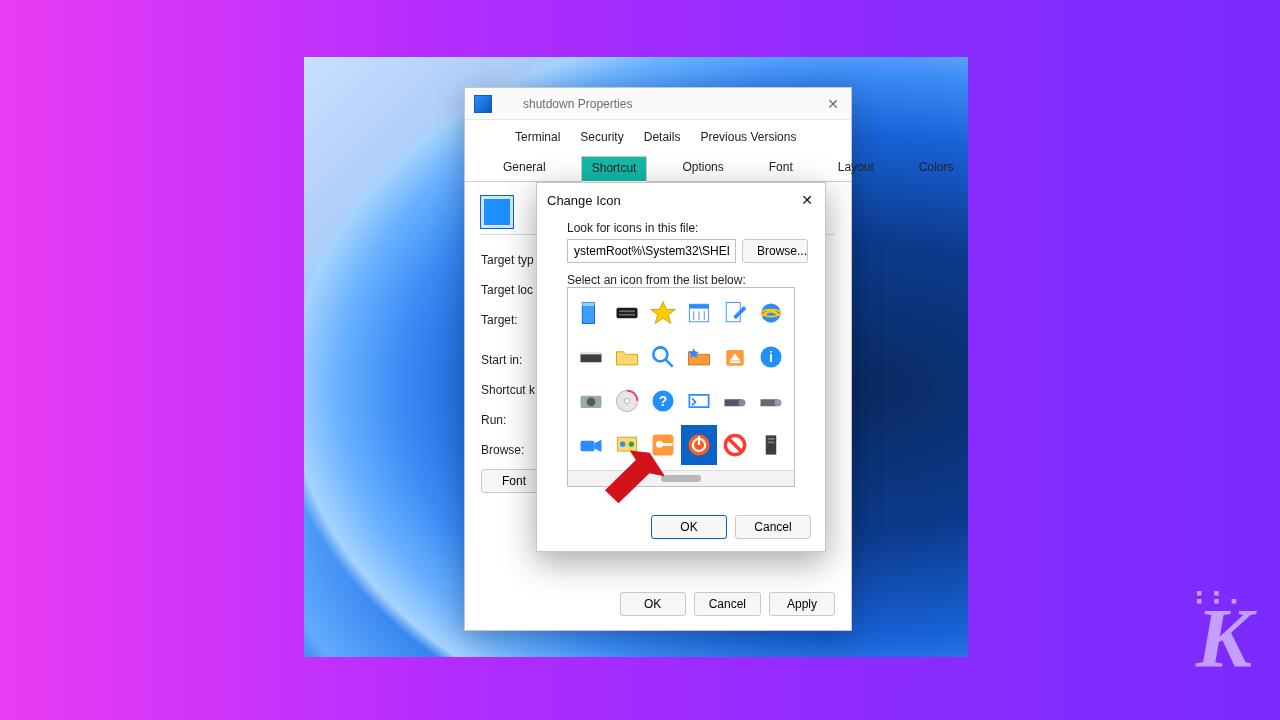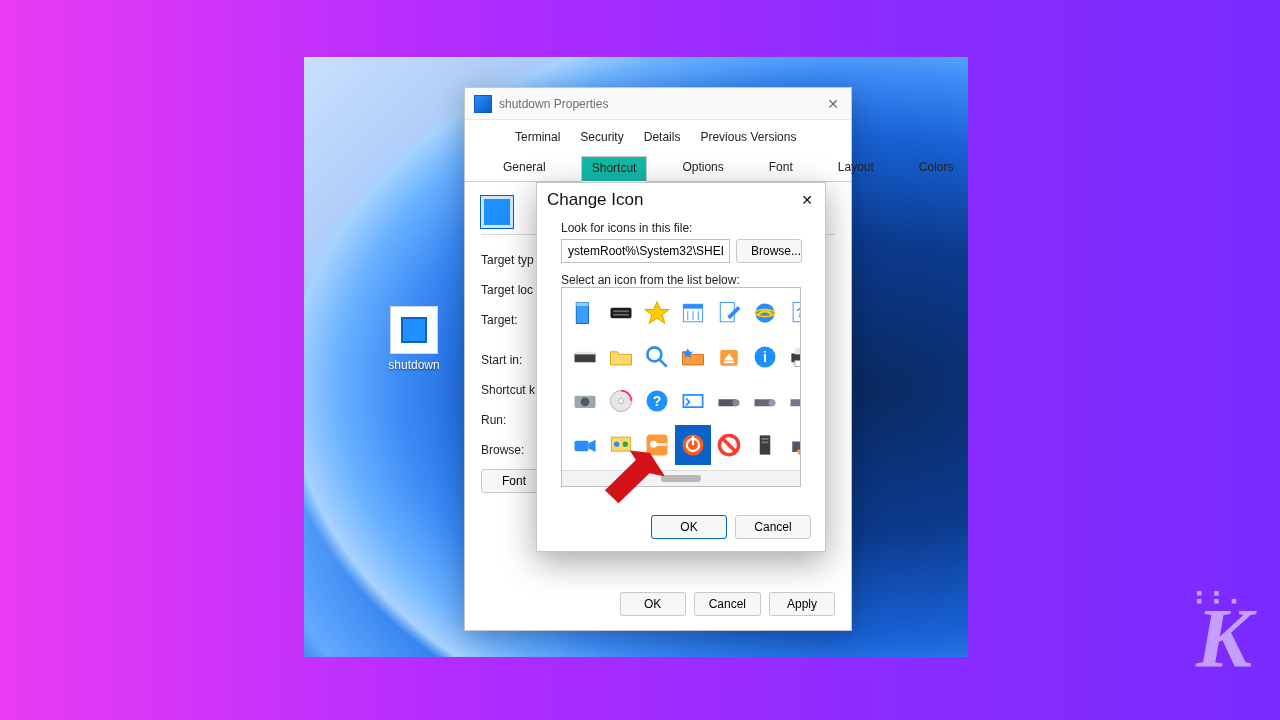--- a/index.html
+++ b/index.html
@@ -43,21 +43,21 @@
 
   
   .propwin {
     position: absolute; left: 160px; top: 30px;
     width: 388px; height: 544px;
     background: #fff; border: 1px solid #c6c6c6;
     box-shadow: 0 6px 28px rgba(0,0,0,.25);
   }
   .titlebar {
     height: 32px; display: flex; align-items: center;
-    padding: 0 10px; background: #fafafa; border-bottom: 1px solid #e6e6e6;
+    padding: 0 10px; background: #fafafa; border-bottom: 1px solid #e6e6e6; gap: 24px;
   }
   .titlebar .tico {
     width: 16px; height: 16px; margin-right: 8px;
     background: linear-gradient(135deg,#2b8cff,#0b5bc0);
     outline: 1px solid #0b5bc0;
   }
   .titlebar .ttxt { flex: 1; font-size: 12px; color: #6d6d6d; }
   .titlebar .xbtn {
     width: 36px; height: 32px; display:flex;align-items:center;justify-content:center;
     color:#6d6d6d; font-size:14px; margin-right:-10px;
@@ -96,22 +96,22 @@
   }
 
   
   .chgwin {
     position: absolute; left: 232px; top: 125px;
     width: 290px; height: 370px;
     background:#fff; border:1px solid #c6c6c6;
     box-shadow: 0 10px 32px rgba(0,0,0,.35);
   }
   .chgwin .titlebar { background:#fff; border-bottom:none; height:34px; }
-  .chgwin .ttxt { color:#111; font-size:17px; }
-  .chgbody { padding: 4px 24px 12px; font-size:12px; color:#222; }
+  .chgwin .ttxt { color:#111; font-size:13px; }
+  .chgbody { padding: 4px 30px 12px; font-size:12px; color:#222; }
   .pathbox {
     display:flex; gap:6px; margin:4px 0 10px;
   }
   .pathbox input {
     flex:1; font-size:12px; padding:3px 6px;
     border:1px solid #bfbfbf; background:#fff;
   }
   .iconlist {
     border:1px solid #bfbfbf; background:#fff;
     height: 200px; overflow:hidden; position:relative;
@@ -152,26 +152,20 @@
   .kmark .dots { font-size:18px; letter-spacing:3px; line-height:0.4; }
   .kmark .k { font-size:84px; font-weight:800; font-style:italic; font-family: Georgia, 'Times New Roman', serif; line-height:.8; }
 </style>
 </head>
 <body>
 
 <div class="frame">
 
   <div class="desktop">
 
-    <div class="shortcut">
-      <div class="ic">
-        <div class="ic-inner"></div>
-      </div>
-      <div class="lbl">shutdown</div>
-    </div>
 
     <div class="propwin">
       <div class="titlebar">
         <span class="tico"></span>
         <span class="ttxt">shutdown Properties</span>
         <span class="xbtn">✕</span>
       </div>
 
       <div class="tabrow" style="padding-left:16px;">
         <div class="tab">Terminal</div>

